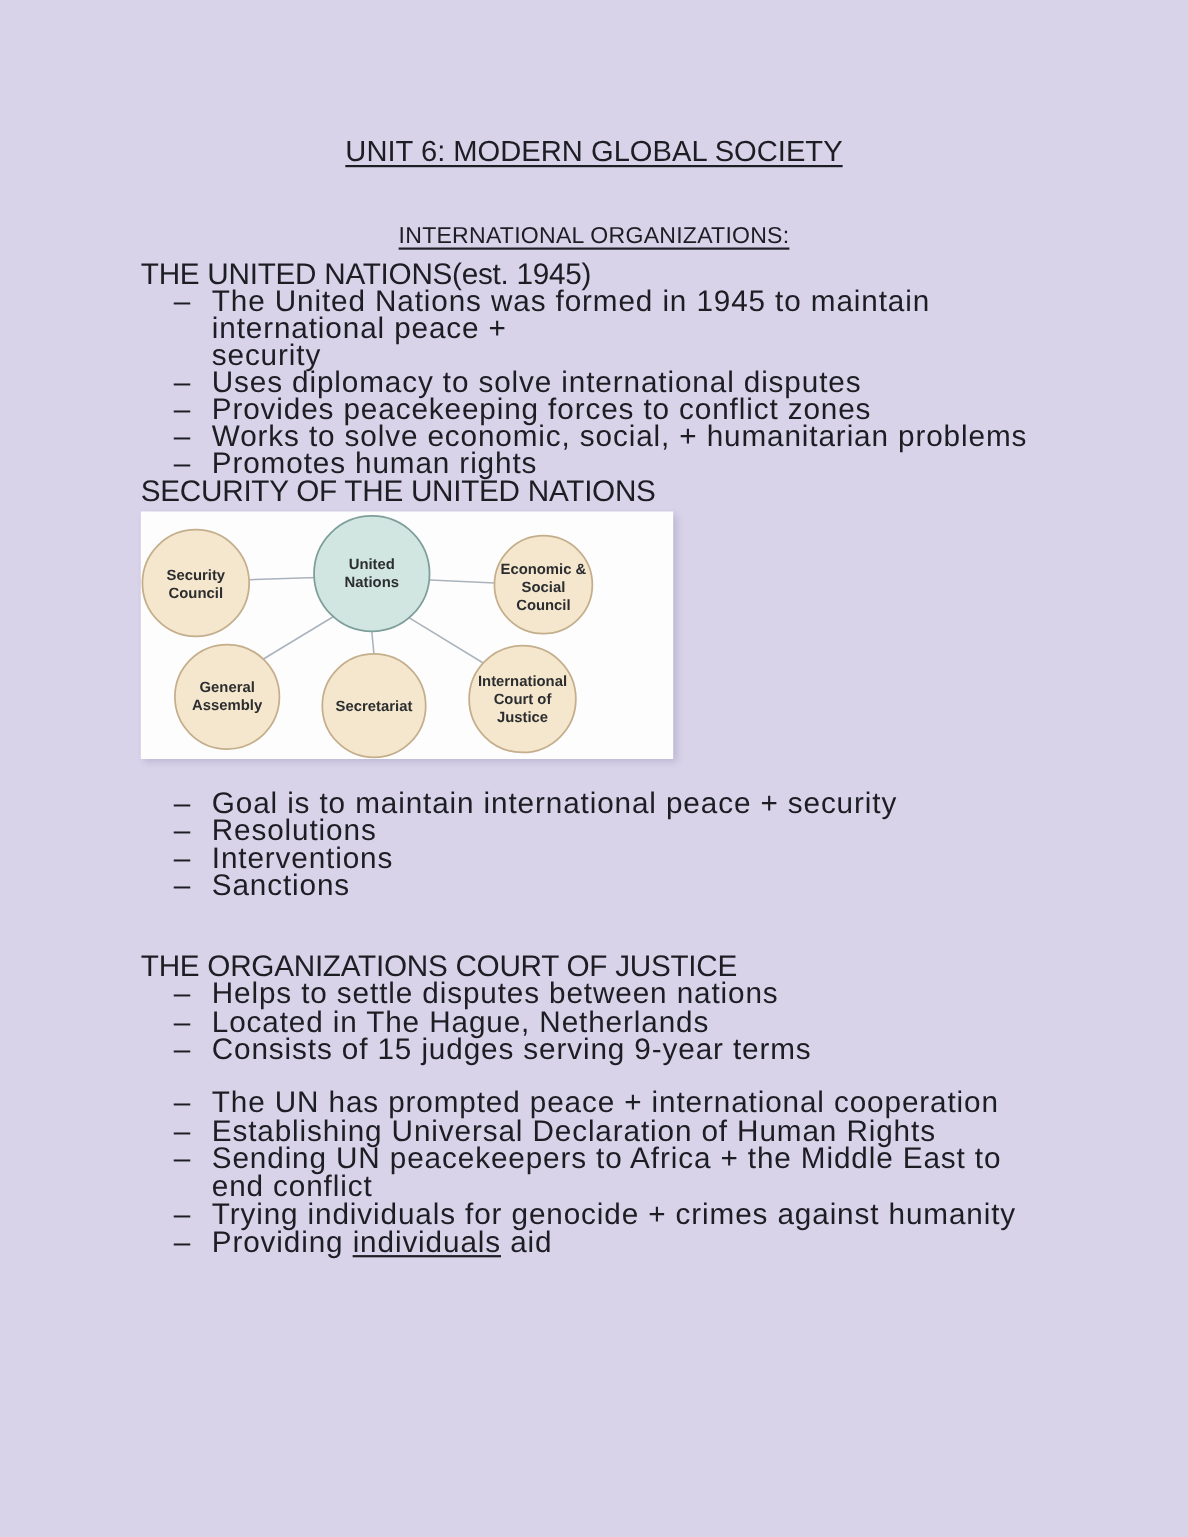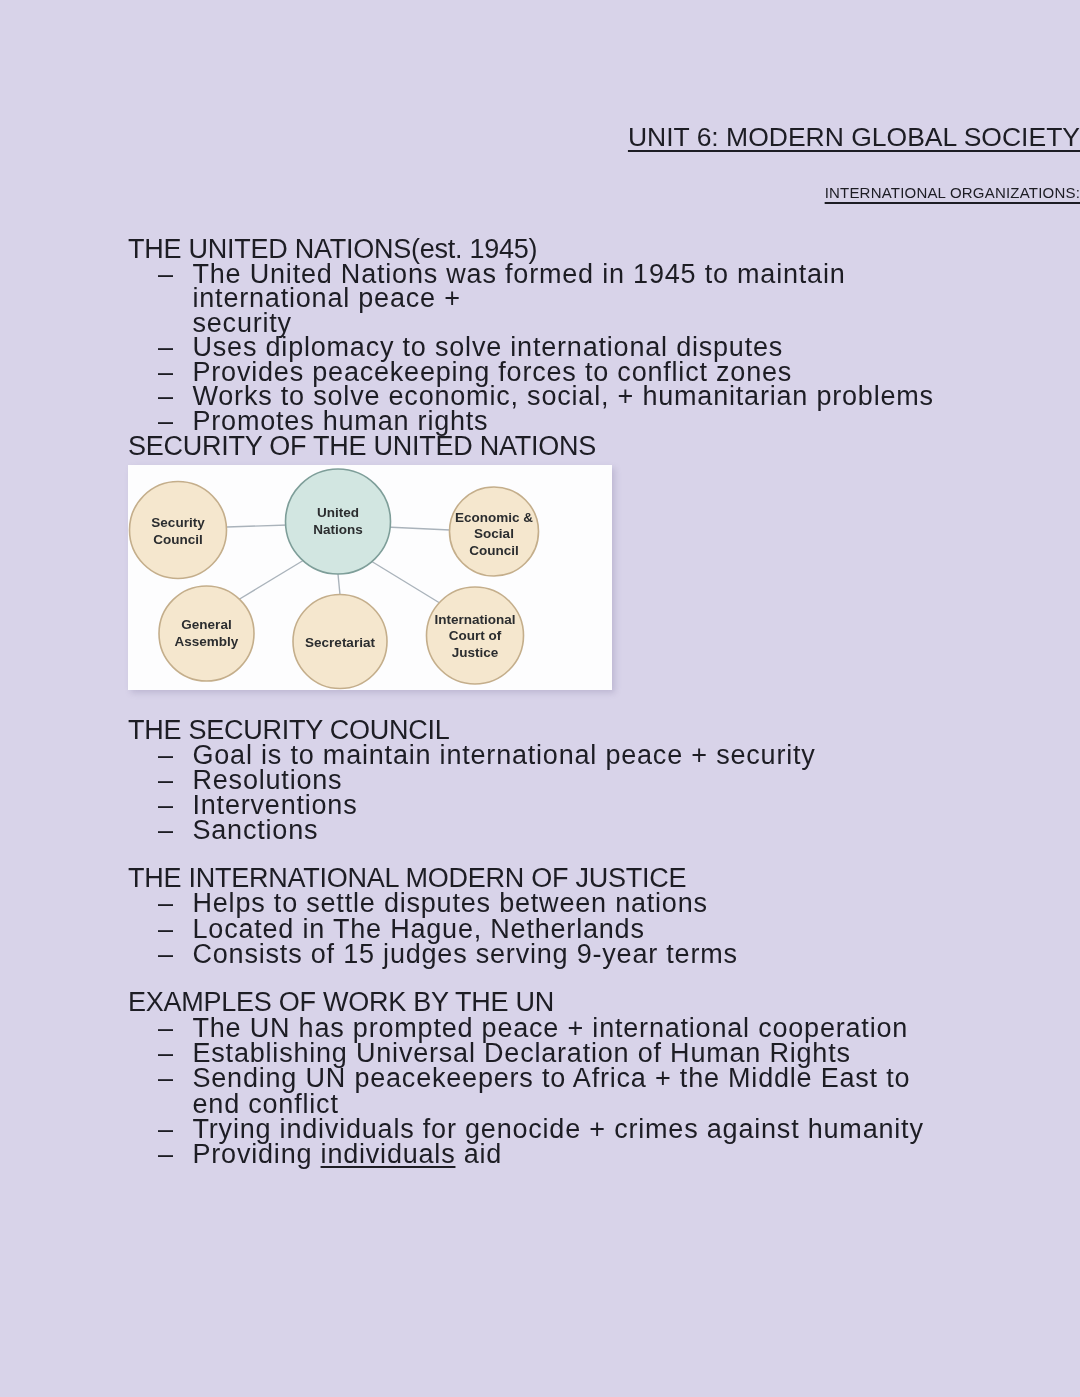--- a/index.html
+++ b/index.html
@@ -1,32 +1,32 @@
 <!DOCTYPE html>
 <html><head>
 <meta charset="utf-8">
 <style>
   html,body{margin:0;padding:0}
   body{width:1080px;height:1397px;background:#d8d3e9;font-family:"Liberation Sans",sans-serif;color:#1d1d24;position:relative;overflow:hidden}
   .abs{position:absolute}
-  .center{left:0;width:1080px;text-align:right}
+  .center{left:0;width:1080px;text-align:center}
   .body{font-size:27px;line-height:24.55px;letter-spacing:-0.25px}
   .sec{left:128px;width:830px}
   .li{position:relative;padding-left:64.5px;letter-spacing:0.8px}
   .li .d{position:absolute;left:30px}
   .ul{text-decoration:underline;text-underline-offset:4px;text-decoration-thickness:2px}
 </style>
 </head>
 <body>
 
 <div class="abs center" style="top:123.6px;font-size:26.5px;line-height:26.5px;letter-spacing:0px">
   <span class="ul">UNIT 6: MODERN GLOBAL SOCIETY</span>
 </div>
 
-<div class="abs center" style="top:182px;font-size:15px;line-height:21px;letter-spacing:0.2px">
+<div class="abs center" style="top:204px;font-size:21px;line-height:21px;letter-spacing:0.2px">
   <span class="ul">INTERNATIONAL ORGANIZATIONS:</span>
 </div>
 
 <div class="abs sec body" style="top:237.2px">
   <div>THE UNITED NATIONS(est. 1945)</div>
   <div class="li"><span class="d">–</span>The United Nations was formed in 1945 to maintain international peace +<br>security</div>
   <div class="li"><span class="d">–</span>Uses diplomacy to solve international disputes</div>
   <div class="li"><span class="d">–</span>Provides peacekeeping forces to conflict zones</div>
   <div class="li"><span class="d">–</span>Works to solve economic, social, + humanitarian problems</div>
   <div class="li"><span class="d">–</span>Promotes human rights</div>
@@ -63,34 +63,32 @@
         <text x="78.5" y="180.7">Assembly</text>
     <text x="212" y="181.6">Secretariat</text>
     <text x="347" y="158.7">International</text>
         <text x="347" y="175.2">Court of</text>
         <text x="347" y="191.7">Justice</text>
   </g>
 </svg>
 </div>
 
 <div class="abs sec body" style="top:717.8px;line-height:25px">
-  <div>THE SECURITY COUNCIL</div>
   <div class="li"><span class="d">–</span>Goal is to maintain international peace + security</div>
   <div class="li"><span class="d">–</span>Resolutions</div>
   <div class="li"><span class="d">–</span>Interventions</div>
   <div class="li"><span class="d">–</span>Sanctions</div>
 </div>
 
 <div class="abs sec body" style="top:866.0px;line-height:25.3px">
-  <div>THE INTERNATIONAL MODERN OF JUSTICE</div>
+  <div>THE ORGANIZATIONS COURT OF JUSTICE</div>
   <div class="li"><span class="d">–</span>Helps to settle disputes between nations</div>
   <div class="li"><span class="d">–</span>Located in The Hague, Netherlands</div>
   <div class="li"><span class="d">–</span>Consists of 15 judges serving 9-year terms</div>
 </div>
 
 <div class="abs sec body" style="top:990.4px;line-height:25.3px">
-  <div>EXAMPLES OF WORK BY THE UN</div>
   <div class="li"><span class="d">–</span>The UN has prompted peace + international cooperation</div>
   <div class="li"><span class="d">–</span>Establishing Universal Declaration of Human Rights</div>
   <div class="li"><span class="d">–</span>Sending UN peacekeepers to Africa + the Middle East to end conflict</div>
   <div class="li"><span class="d">–</span>Trying individuals for genocide + crimes against humanity</div>
   <div class="li"><span class="d">–</span>Providing <span class="ul" style="text-underline-offset:3px;text-decoration-thickness:1.5px">individuals</span> aid</div>
 </div>
 
 </body></html>

